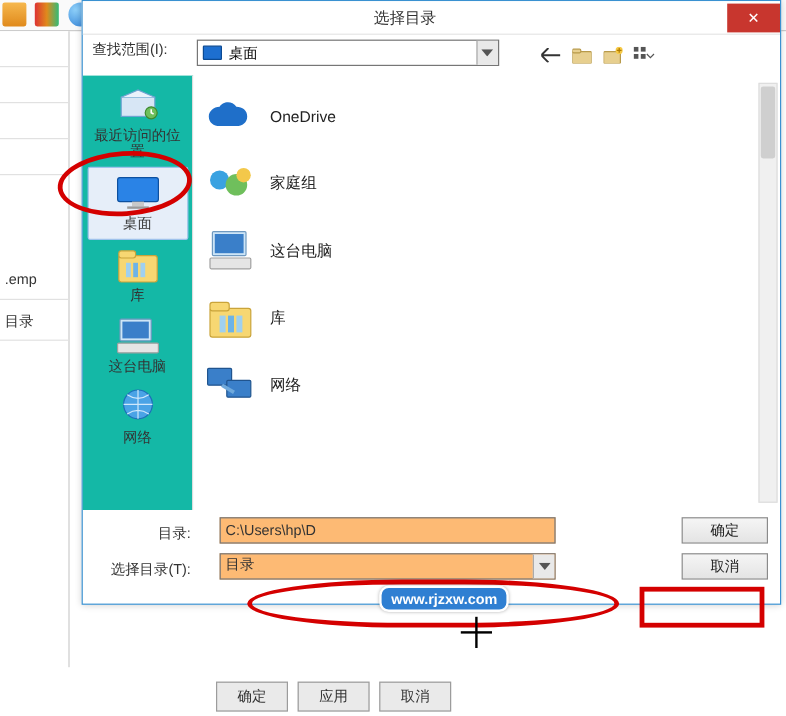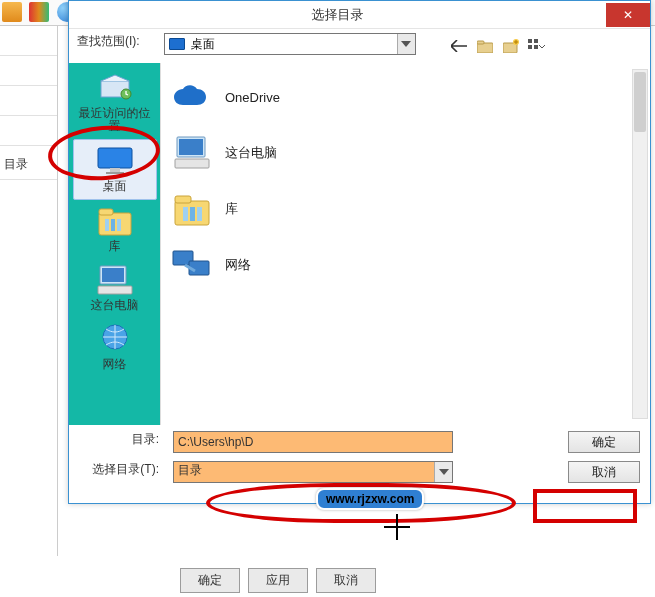--- a/index.html
+++ b/index.html
@@ -48,58 +48,59 @@
 .place-label { font-size:12px; line-height:13px; }
 
 .file-area { flex:1; background:#fff; position:relative; padding:10px; overflow:hidden; }
 .folder-item { display:flex; align-items:center; gap:12px; height:48px; margin-bottom:8px; cursor:pointer; }
 .folder-icon { width:42px; height:42px; display:flex; align-items:center; justify-content:center; }
 .folder-label { color:#222; font-size:13px; }
 .scrollbar { position:absolute; right:2px; top:6px; bottom:6px; width:16px; background:#f0f0f0; border:1px solid #ddd; }
 .scrollbar .thumb { position:absolute; left:1px; right:1px; top:2px; height:60px; background:#cfcfcf; border-radius:2px; }
 
 .footer { position:absolute; left:0; right:0; bottom:0; height:78px; padding:6px 10px; }
-.form-row { display:flex; align-items:flex-start; gap:14px; margin-bottom:8px; }
+.form-row { display:flex; align-items:flex-end; gap:24px; margin-bottom:8px; }
 .form-label { width:80px; text-align:right; color:#333; }
 .text-input { flex:0 0 280px; height:22px; border:1px solid #767676; background:#fdba74; padding:0 4px; font-size:12px; color:#333; }
 .combo { position:relative; }
 .combo .dd { position:absolute; right:0; top:0; bottom:0; width:18px; background:#e9e9e9; border-left:1px solid #aaa; display:flex; align-items:center; justify-content:center; }
 .dlg-btn { width:72px; height:22px; border:1px solid #8a8a8a; background:linear-gradient(#f5f5f5,#e4e4e4); color:#222; cursor:pointer; text-align:center; line-height:20px; }
 
 
 svg { display:block; }
 
 
 .annot { position:absolute; border:4px solid #d40000; pointer-events:none; }
 .annot.circle1 { left:48px; top:126px; width:112px; height:54px; border-radius:50%/50%; transform:rotate(-4deg); }
 .annot.circle2 { left:206px; top:483px; width:310px; height:40px; border-radius:50%/60%; }
 .annot.rect    { left:533px; top:489px; width:104px; height:34px; }
 .crosshair { position:absolute; left:384px; top:514px; width:26px; height:26px; pointer-events:none;}
 .crosshair:before,.crosshair:after{content:"";position:absolute;background:#000;}
 .crosshair:before{left:12px;top:0;width:2px;height:26px;}
 .crosshair:after{top:12px;left:0;height:2px;width:26px;}
 
 
-.watermark { position:absolute; left:316px; top:488px; padding:2px 8px; background:#2f7fd2; color:#000000; border:2px solid #fff; border-radius:8px; font-weight:bold; font-size:12px; box-shadow:0 0 3px rgba(0,0,0,0.3); }
+.watermark { position:absolute; left:316px; top:488px; padding:2px 8px; background:#2f7fd2; color:#ffffff; border:2px solid #fff; border-radius:8px; font-weight:bold; font-size:12px; box-shadow:0 0 3px rgba(0,0,0,0.3); }
 
 </style>
 </head>
 <body>
 
 <div class="background-window">
   <div class="background-toolbar">
     <span class="bg-tool-icon orange-folder"></span>
     <span class="bg-tool-icon books"></span>
     <span class="bg-tool-icon globe"></span>
   </div>
   <div class="bg-left-panel">
     <div class="bg-left-item"></div>
     <div class="bg-left-item"></div>
     <div class="bg-left-item"></div>
     <div class="bg-left-item"></div>
+    <div class="bg-left-item bg-left-temp">.emp</div>
     <div class="bg-left-item bg-left-dir">目录</div>
   </div>
   <div class="bottom-buttons">
     <span class="bg-btn">确定</span>
     <span class="bg-btn">应用</span>
     <span class="bg-btn">取消</span>
   </div>
 </div>
 
 <div class="dialog">
@@ -219,20 +220,30 @@
 
       <div class="folder-item">
         <div class="folder-icon">
           <svg width="42" height="28" viewBox="0 0 42 28">
               <path d="M12 22c-5 0-9-3-9-8 0-4 4-8 9-8 2-4 10-6 14 0 5 0 9 3 9 8s-4 8-9 8H12z" fill="#1f6fc9"></path>
             </svg>
         </div>
         <div class="folder-label">OneDrive</div>
       </div>
 
+      <div class="folder-item">
+        <div class="folder-icon">
+          <svg width="42" height="34" viewBox="0 0 42 34">
+              <circle cx="12" cy="14" r="8" fill="#3aa2e1"></circle>
+              <circle cx="26" cy="18" r="9" fill="#6fbf5c"></circle>
+              <circle cx="32" cy="10" r="6" fill="#f3c84a"></circle>
+            </svg>
+        </div>
+        <div class="folder-label">家庭组</div>
+      </div>
 
       <div class="folder-item">
         <div class="folder-icon">
           <svg width="42" height="36" viewBox="0 0 42 36">
               <rect x="6" y="2" width="28" height="20" rx="1" fill="#cde5f7" stroke="#6e99c0"></rect>
               <rect x="8" y="4" width="24" height="16" fill="#3a7fc9"></rect>
               <rect x="4" y="24" width="34" height="9" rx="1" fill="#e5e5e5" stroke="#a0a0a0"></rect>
             </svg>
         </div>
         <div class="folder-label">这台电脑</div>

